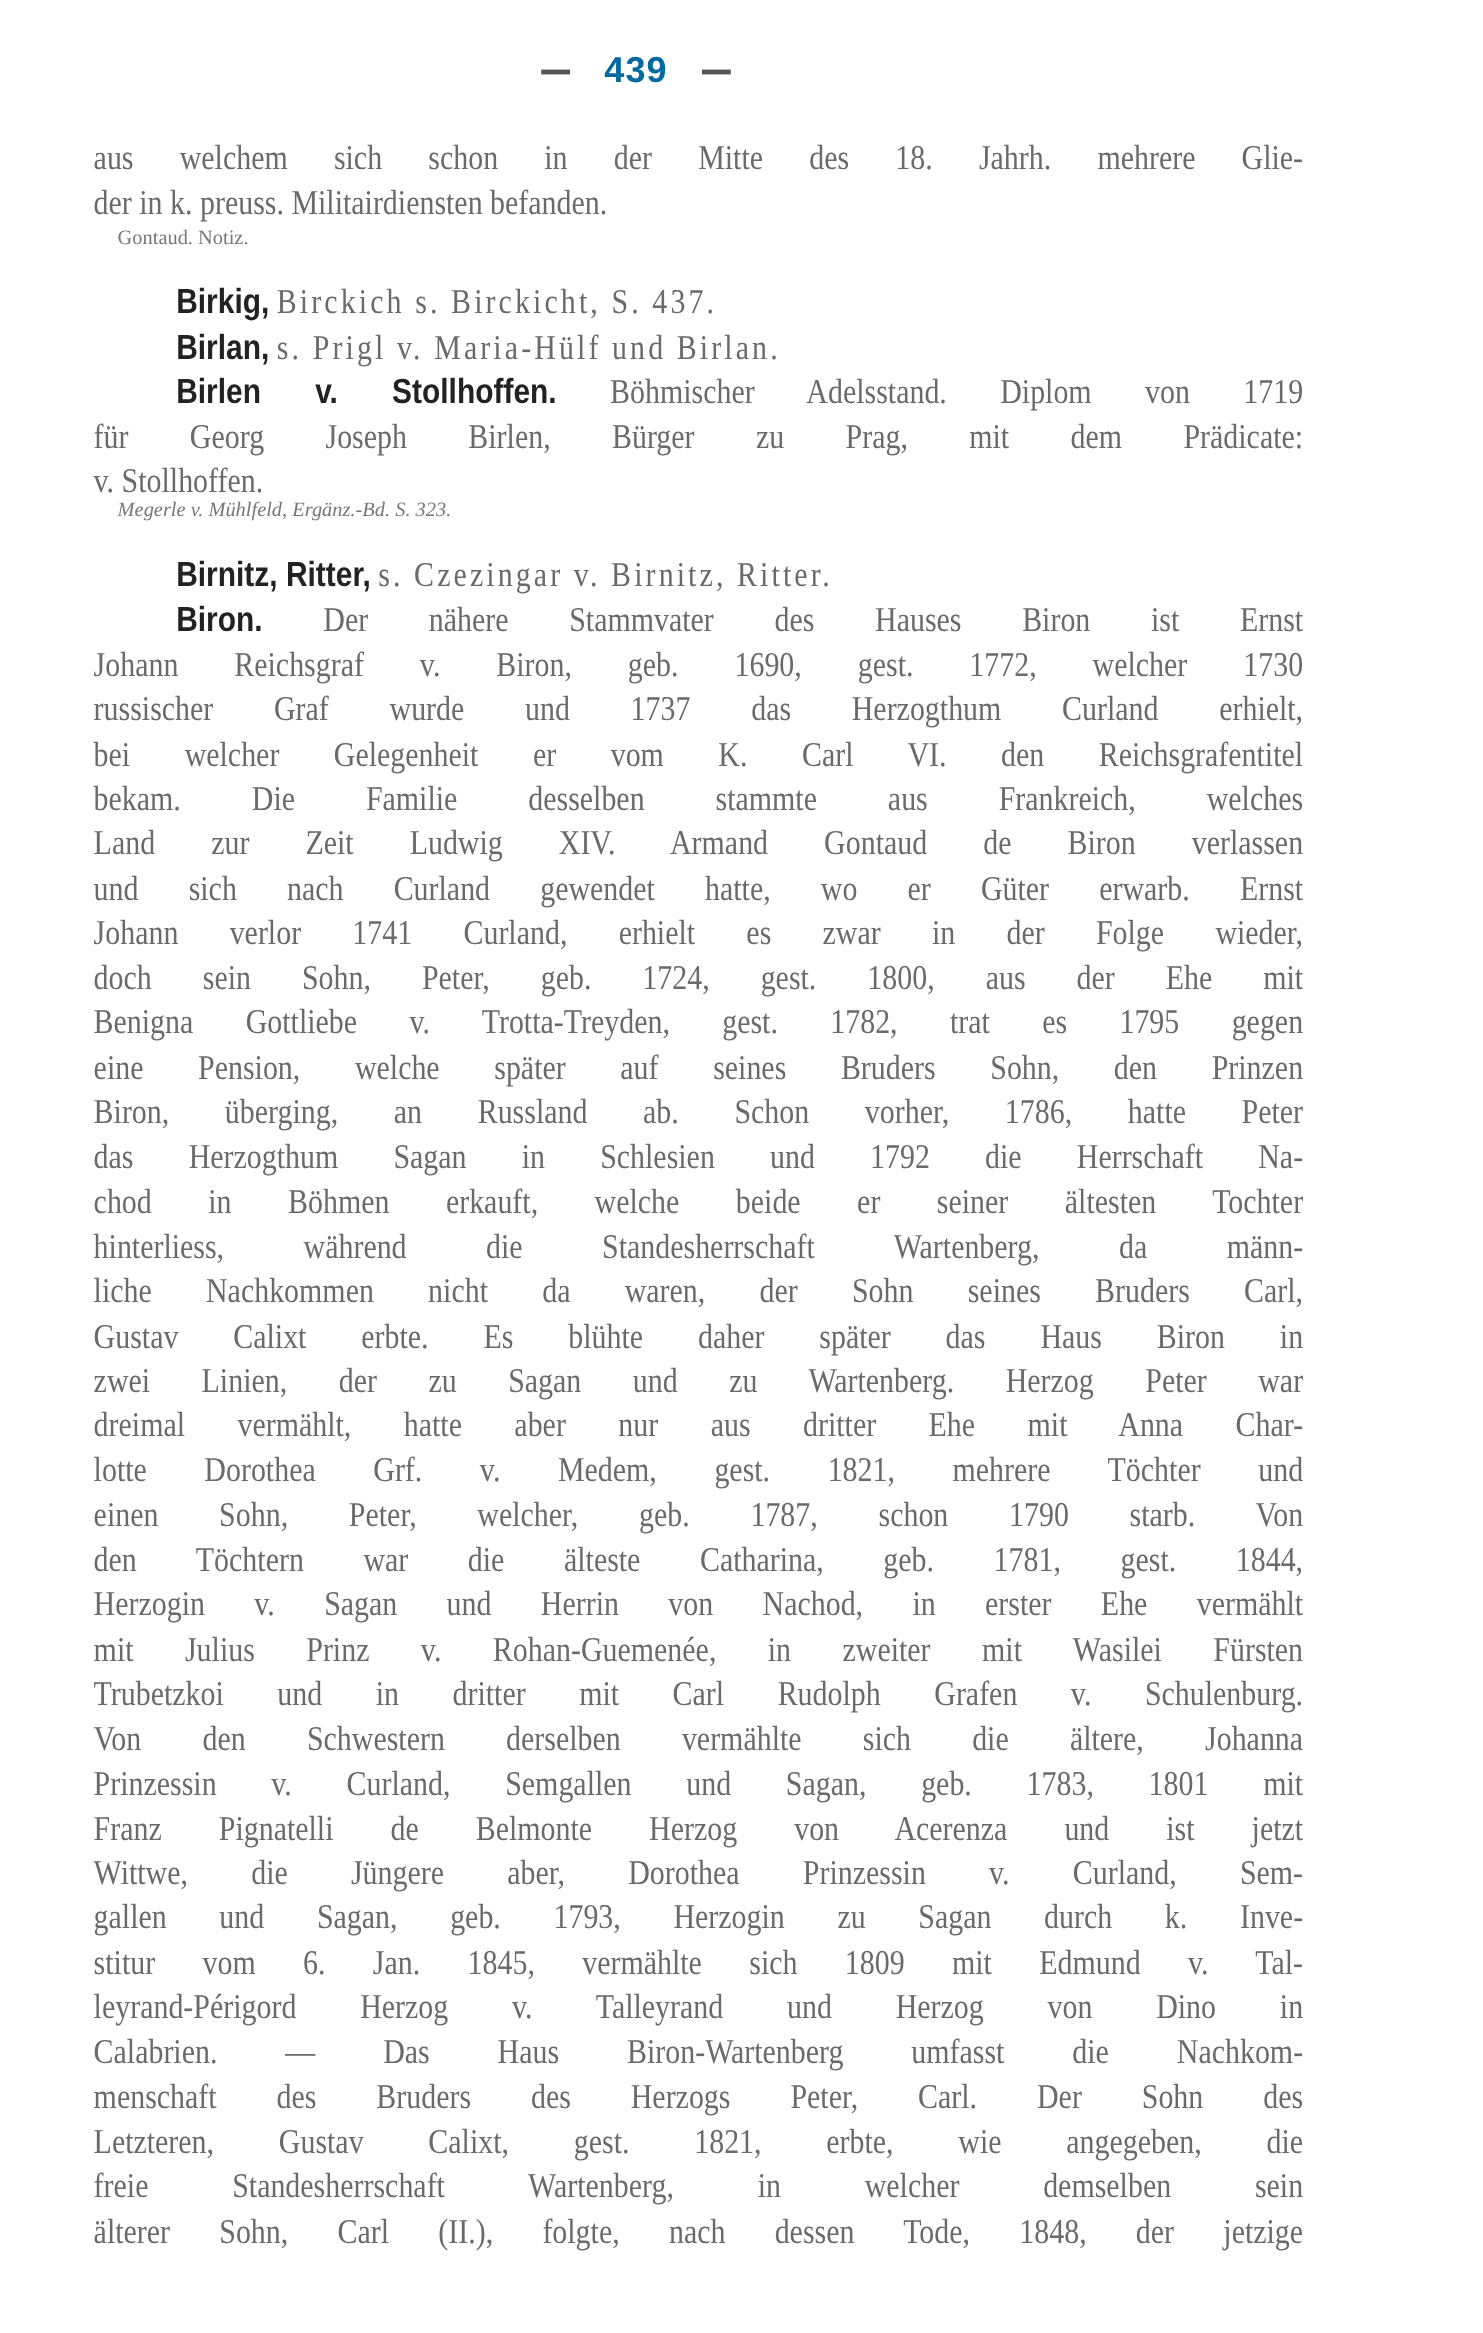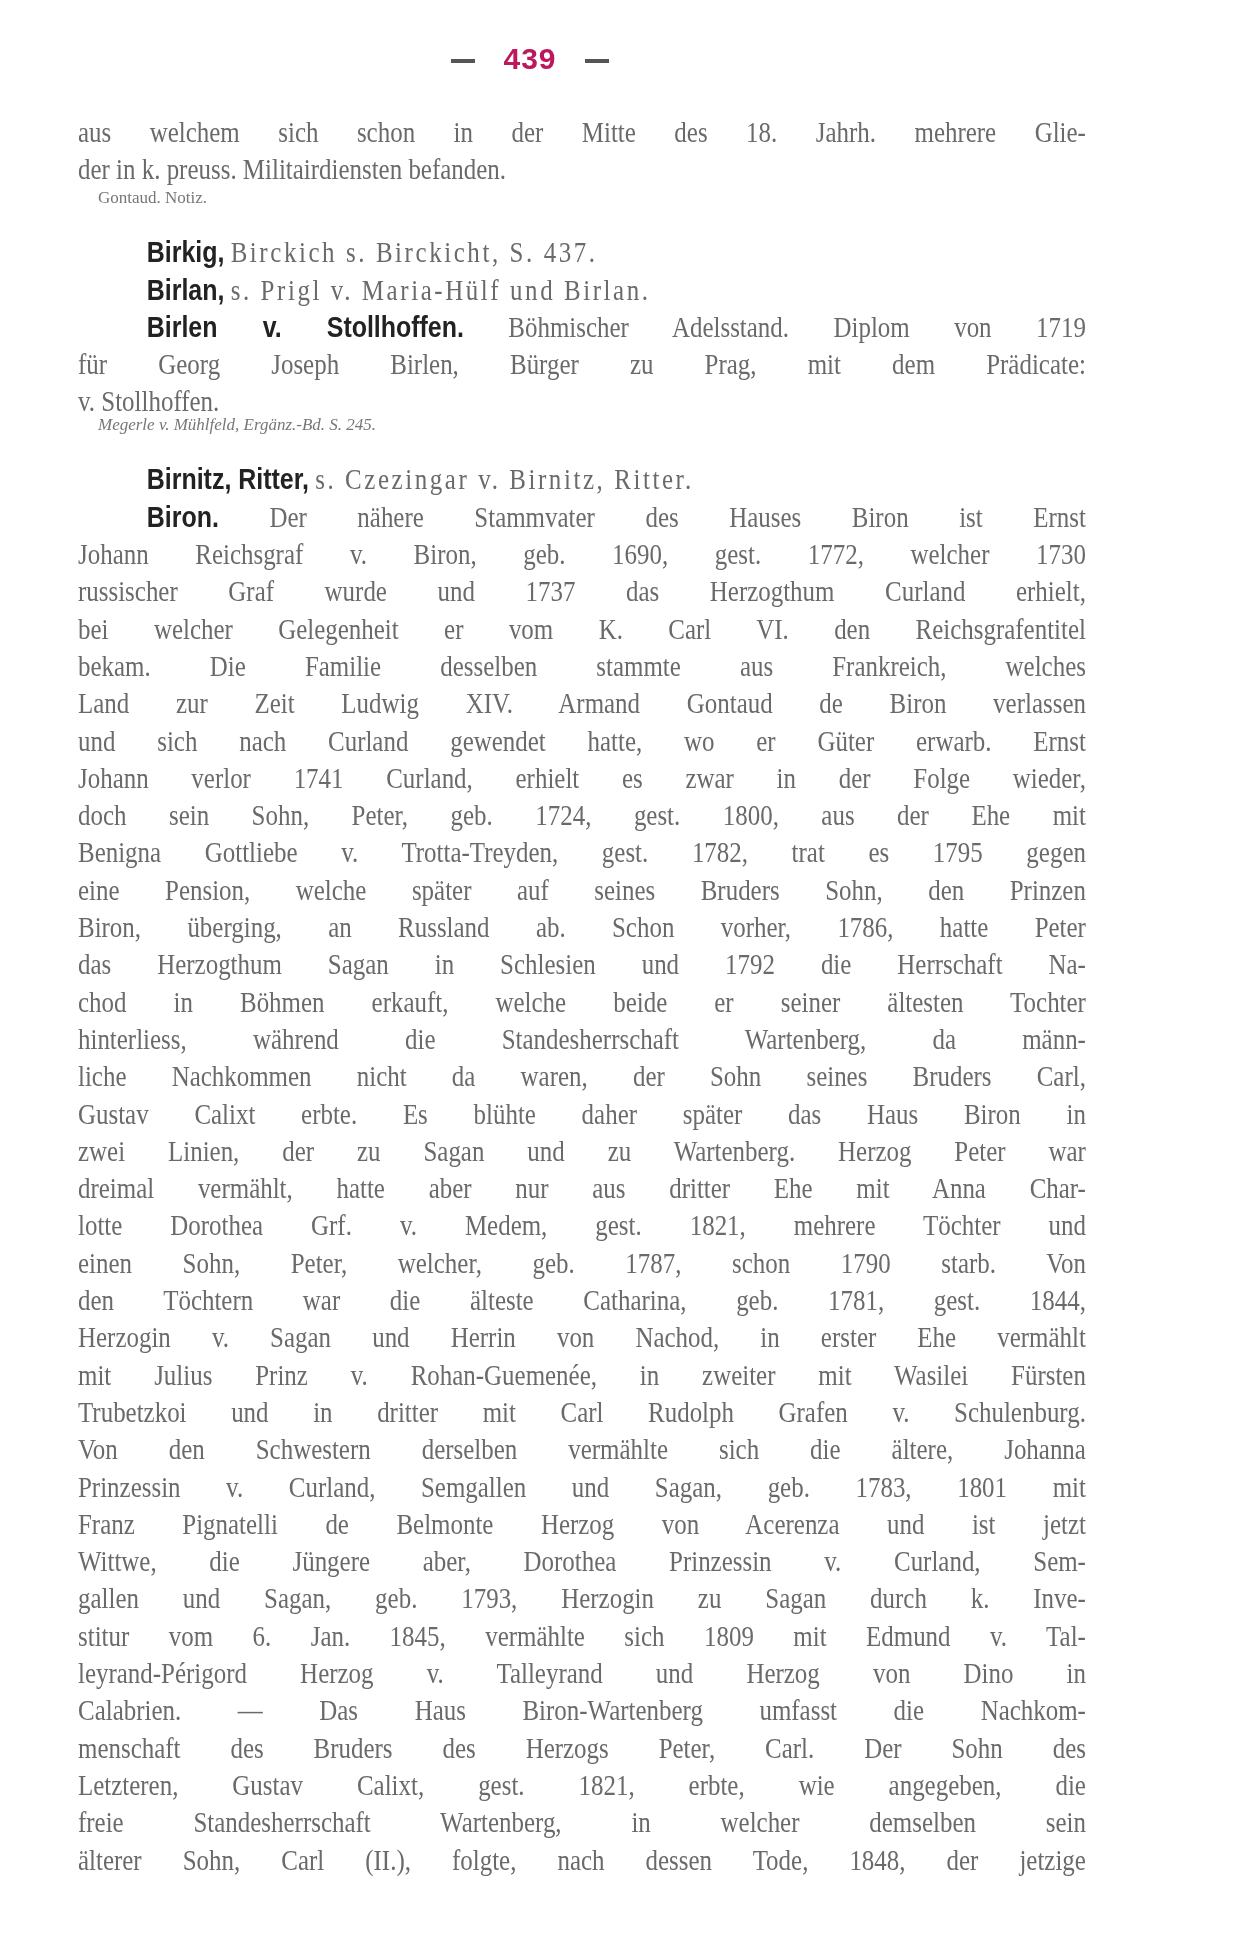--- a/index.html
+++ b/index.html
@@ -1,19 +1,19 @@
 <!DOCTYPE html>
 <html><head>
 <meta charset="utf-8">
 <style>
   html, body { margin: 0; padding: 0; background: #ffffff; }
   body { width: 1236px; height: 1944px; position: relative; overflow: hidden;
          font-family: "Liberation Serif", "DejaVu Serif", serif; color: #6a6a6a; }
   .pagenum { position: absolute; top: 42px; left: 0; width: 1060px; text-align: center;
-             font-family: "Liberation Sans", sans-serif; font-weight: bold; font-size: 30px; color: #be185d; letter-spacing: 1px; }
+             font-family: "Liberation Sans", sans-serif; font-weight: bold; font-size: 30px; color: #0369a1; letter-spacing: 1px; }
   .pagenum .dash { display: inline-block; width: 24px; height: 4px; background: #555; vertical-align: middle; margin: 0 28px; }
   .text { position: absolute; left: 78px; width: 1008px; }
   .line { position: absolute; left: 0; width: 1008px; height: 34px; font-size: 29px; line-height: 34px;
           white-space: nowrap; text-align: justify; text-align-last: justify; transform: scaleX(0.86); transform-origin: left center; width: 1172px; }
   .line.last { text-align-last: left; }
   .line.indent { padding-left: 80px; box-sizing: border-box; }
   .src { position: absolute; font-size: 17px; color: #777; white-space: nowrap; }
   .src.italic { font-style: italic; }
   .kw { font-weight: bold; color: #222; font-family: "Liberation Sans", sans-serif; }
   .spaced { letter-spacing: 3px; }
@@ -30,21 +30,21 @@
   <div class="line last" style="top:152px">der in k. preuss. Militairdiensten befanden.</div>
 
   <div class="src" style="top:188px; left:20px">Gontaud. Notiz.</div>
 
   <div class="line last indent" style="top:235px"><span class="kw">Birkig,</span> <span class="spaced">Birckich s. Birckicht, S. 437.</span></div>
   <div class="line last indent" style="top:273px"><span class="kw">Birlan,</span> <span class="spaced">s. Prigl v. Maria-Hülf und Birlan.</span></div>
   <div class="line indent" style="top:310px"><span class="kw">Birlen v. Stollhoffen.</span> <span>Böhmischer Adelsstand. Diplom von 1719</span></div>
   <div class="line" style="top:347px">für Georg Joseph Birlen, Bürger zu Prag, mit dem Prädicate:</div>
   <div class="line last" style="top:384px">v. Stollhoffen.</div>
 
-  <div class="src italic" style="top:415px; left:20px">Megerle v. Mühlfeld, Ergänz.-Bd. S. 245.</div>
+  <div class="src italic" style="top:415px; left:20px">Megerle v. Mühlfeld, Ergänz.-Bd. S. 323.</div>
 
   <div class="line last indent" style="top:462px"><span class="kw">Birnitz, Ritter,</span> <span class="spaced">s. Czezingar v. Birnitz, Ritter.</span></div>
   <div class="line indent" style="top:500px"><span class="kw">Biron.</span> <span>Der nähere Stammvater des Hauses Biron ist Ernst</span></div>
 
   <div id="body-lines">
       <div class="line" style="top: 537px;">Johann Reichsgraf v. Biron, geb. 1690, gest. 1772, welcher 1730</div>
       <div class="line" style="top: 574px;">russischer Graf wurde und 1737 das Herzogthum Curland erhielt,</div>
       <div class="line" style="top: 612px;">bei welcher Gelegenheit er vom K. Carl VI. den Reichsgrafentitel</div>
       <div class="line" style="top: 649px;">bekam. Die Familie desselben stammte aus Frankreich, welches</div>
       <div class="line" style="top: 686px;">Land zur Zeit Ludwig XIV. Armand Gontaud de Biron verlassen</div>

